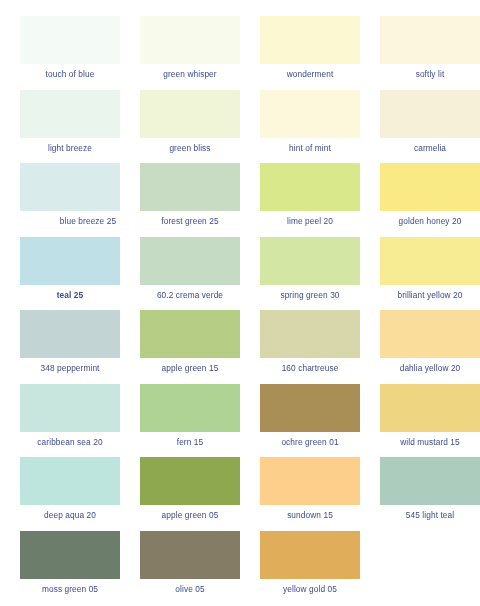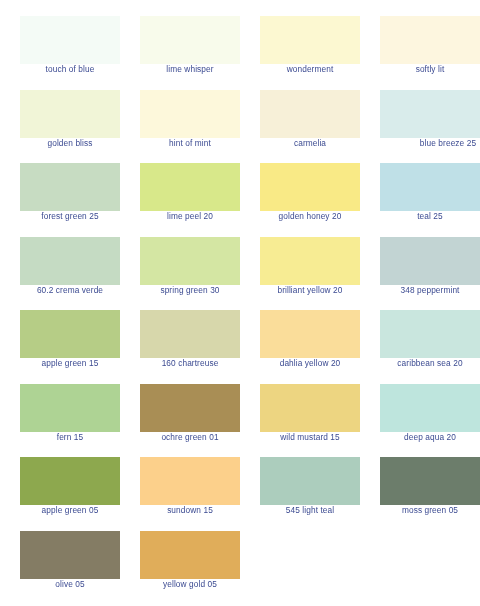--- a/index.html
+++ b/index.html
@@ -31,53 +31,58 @@
     flex-direction: column;
     align-items: center;
     width: 120px;
   }
   .swatch-chip {
     width: 100px;
     height: 48px;
     display: block;
   }
   .swatch-label {
+    margin-top: 5px;
     font-size: 8.3px;
     line-height: 10px;
     letter-spacing: 0.1px;
     color: #3b4a91;
     text-align: center;
     white-space: nowrap;
     font-family: "Liberation Sans", sans-serif;
   }
 </style>
 </head>
 <body style="background: rgb(255, 255, 255);">
 
 <div id="palette-page">
   <div class="swatch-grid">
       <div class="swatch-cell">
         <div class="swatch-chip" style="background-color: rgb(244, 251, 246);"></div>
         <div class="swatch-label" style="color: rgb(59, 74, 145);">touch of blue</div>
       </div>
       <div class="swatch-cell">
         <div class="swatch-chip" style="background-color: rgb(248, 251, 235);"></div>
-        <div class="swatch-label" style="color: rgb(59, 74, 145);">lime whisper</div>
+        <div class="swatch-label" style="color: rgb(59, 74, 145);">green whisper</div>
       </div>
       <div class="swatch-cell">
         <div class="swatch-chip" style="background-color: rgb(252, 248, 209);"></div>
         <div class="swatch-label" style="color: rgb(59, 74, 145); text-align: center;">wonderment</div>
       </div>
       <div class="swatch-cell">
         <div class="swatch-chip" style="background-color: rgb(253, 246, 223);"></div>
         <div class="swatch-label" style="color: rgb(59, 74, 145);">softly lit</div>
       </div>
       <div class="swatch-cell">
+        <div class="swatch-chip" style="background-color: rgb(234, 245, 237);"></div>
+        <div class="swatch-label" style="color: rgb(59, 74, 145);">light breeze</div>
+      </div>
+      <div class="swatch-cell">
         <div class="swatch-chip" style="background-color: rgb(241, 245, 215);"></div>
-        <div class="swatch-label" style="color: rgb(59, 74, 145);">golden bliss</div>
+        <div class="swatch-label" style="color: rgb(59, 74, 145);">green bliss</div>
       </div>
       <div class="swatch-cell">
         <div class="swatch-chip" style="background-color: rgb(253, 248, 219);"></div>
         <div class="swatch-label" style="color: rgb(59, 74, 145);">hint of mint</div>
       </div>
       <div class="swatch-cell">
         <div class="swatch-chip" style="background-color: rgb(247, 240, 216);"></div>
         <div class="swatch-label" style="color: rgb(59, 74, 145);">carmelia</div>
       </div>
       <div class="swatch-cell">
@@ -91,21 +96,21 @@
       <div class="swatch-cell">
         <div class="swatch-chip" style="background-color: rgb(216, 232, 138);"></div>
         <div class="swatch-label" style="color: rgb(59, 74, 145);">lime peel 20</div>
       </div>
       <div class="swatch-cell">
         <div class="swatch-chip" style="background-color: rgb(249, 234, 134);"></div>
         <div class="swatch-label" style="color: rgb(59, 74, 145);">golden honey 20</div>
       </div>
       <div class="swatch-cell">
         <div class="swatch-chip" style="background-color: rgb(191, 224, 231);"></div>
-        <div class="swatch-label" style="color: rgb(59, 74, 145);">teal 25</div>
+        <div class="swatch-label" style="color: rgb(59, 74, 145); font-weight: bold;">teal 25</div>
       </div>
       <div class="swatch-cell">
         <div class="swatch-chip" style="background-color: rgb(197, 219, 195);"></div>
         <div class="swatch-label" style="color: rgb(59, 74, 145);">60.2 crema verde</div>
       </div>
       <div class="swatch-cell">
         <div class="swatch-chip" style="background-color: rgb(212, 230, 163);"></div>
         <div class="swatch-label" style="color: rgb(59, 74, 145);">spring green 30</div>
       </div>
       <div class="swatch-cell">

